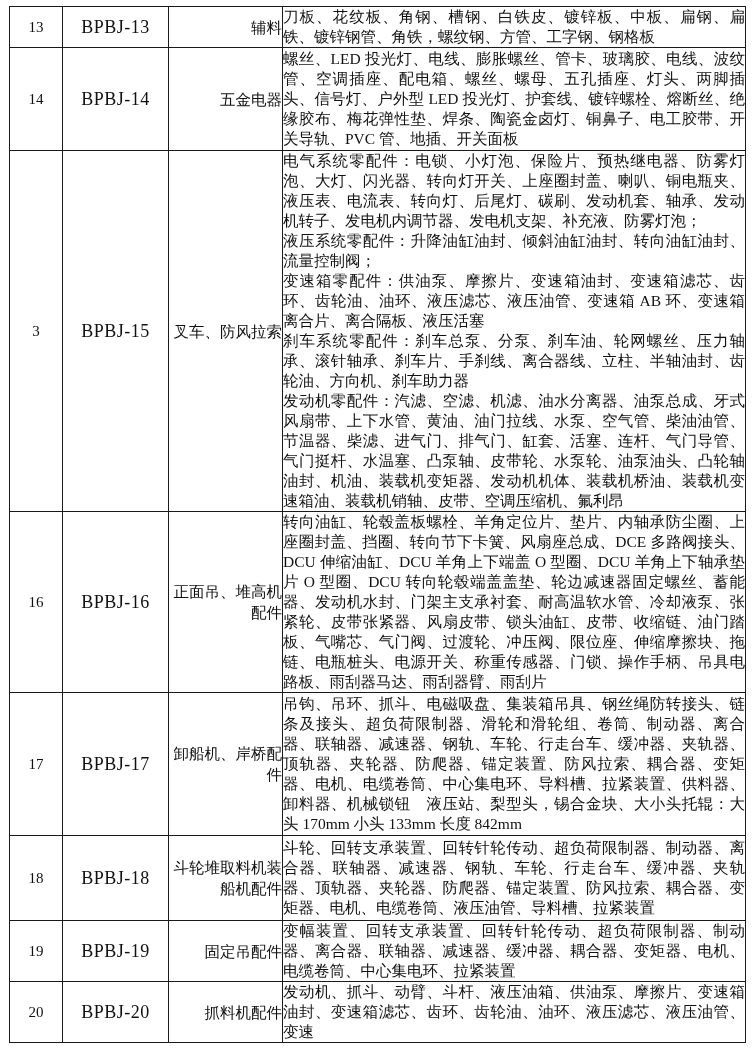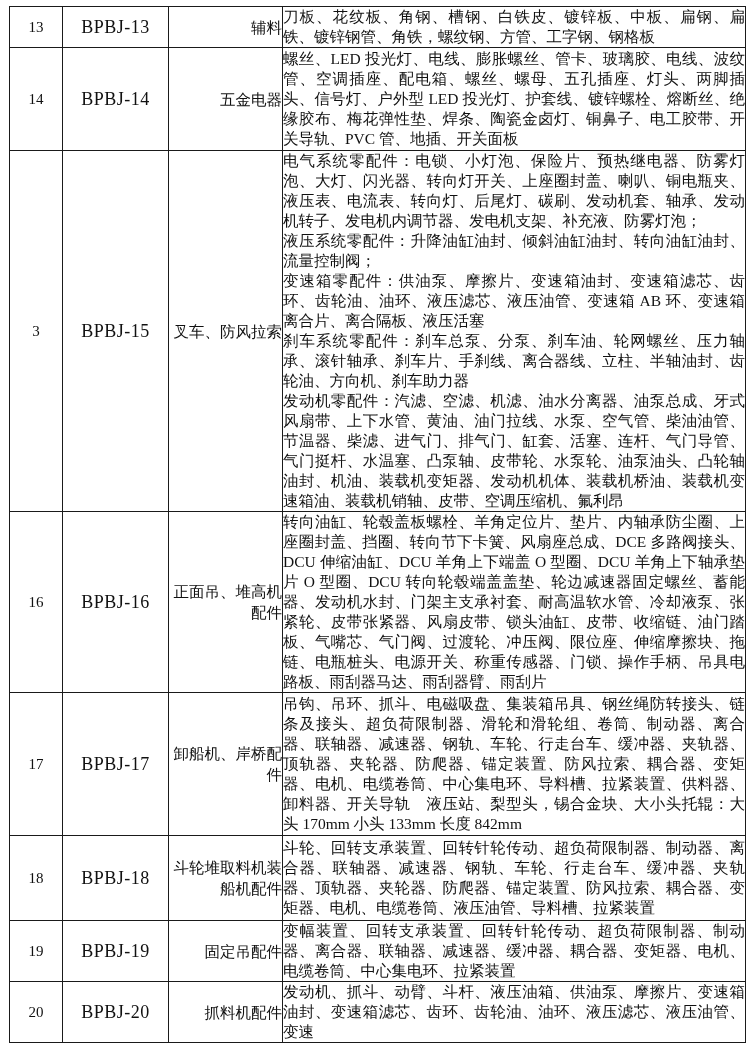--- a/index.html
+++ b/index.html
@@ -105,21 +105,21 @@
           <td class="c-cat">正面吊、堆高机配件</td>
           <td class="c-content">
             <div class="para">转向油缸、轮毂盖板螺栓、羊角定位片、垫片、内轴承防尘圈、上座圈封盖、挡圈、转向节下卡簧、风扇座总成、DCE 多路阀接头、DCU 伸缩油缸、DCU 羊角上下端盖 O 型圈、DCU 羊角上下轴承垫片 O 型圈、DCU 转向轮毂端盖盖垫、轮边减速器固定螺丝、蓄能器、发动机水封、门架主支承衬套、耐高温软水管、冷却液泵、张紧轮、皮带张紧器、风扇皮带、锁头油缸、皮带、收缩链、油门踏板、气嘴芯、气门阀、过渡轮、冲压阀、限位座、伸缩摩擦块、拖链、电瓶桩头、电源开关、称重传感器、门锁、操作手柄、吊具电路板、雨刮器马达、雨刮器臂、雨刮片</div>
           </td>
         </tr>
         <tr style="height: 143px;">
           <td class="c-no">17</td>
           <td class="c-code">BPBJ-17</td>
           <td class="c-cat">卸船机、岸桥配件</td>
           <td class="c-content">
-            <div class="para">吊钩、吊环、抓斗、电磁吸盘、集装箱吊具、钢丝绳防转接头、链条及接头、超负荷限制器、滑轮和滑轮组、卷筒、制动器、离合器、联轴器、减速器、钢轨、车轮、行走台车、缓冲器、夹轨器、顶轨器、夹轮器、防爬器、锚定装置、防风拉索、耦合器、变矩器、电机、电缆卷筒、中心集电环、导料槽、拉紧装置、供料器、卸料器、开关导轨　液压站、梨型头，锡合金块、大小头托辊：大头 170mm 小头 133mm 长度 842mm</div>
+            <div class="para">吊钩、吊环、抓斗、电磁吸盘、集装箱吊具、钢丝绳防转接头、链条及接头、超负荷限制器、滑轮和滑轮组、卷筒、制动器、离合器、联轴器、减速器、钢轨、车轮、行走台车、缓冲器、夹轨器、顶轨器、夹轮器、防爬器、锚定装置、防风拉索、耦合器、变矩器、电机、电缆卷筒、中心集电环、导料槽、拉紧装置、供料器、卸料器、机械锁钮　液压站、梨型头，锡合金块、大小头托辊：大头 170mm 小头 133mm 长度 842mm</div>
           </td>
         </tr>
         <tr style="height: 85px;">
           <td class="c-no">18</td>
           <td class="c-code">BPBJ-18</td>
           <td class="c-cat">斗轮堆取料机装船机配件</td>
           <td class="c-content">
             <div class="para">斗轮、回转支承装置、回转针轮传动、超负荷限制器、制动器、离合器、联轴器、减速器、钢轨、车轮、行走台车、缓冲器、夹轨器、顶轨器、夹轮器、防爬器、锚定装置、防风拉索、耦合器、变矩器、电机、电缆卷筒、液压油管、导料槽、拉紧装置</div>
           </td>
         </tr>

